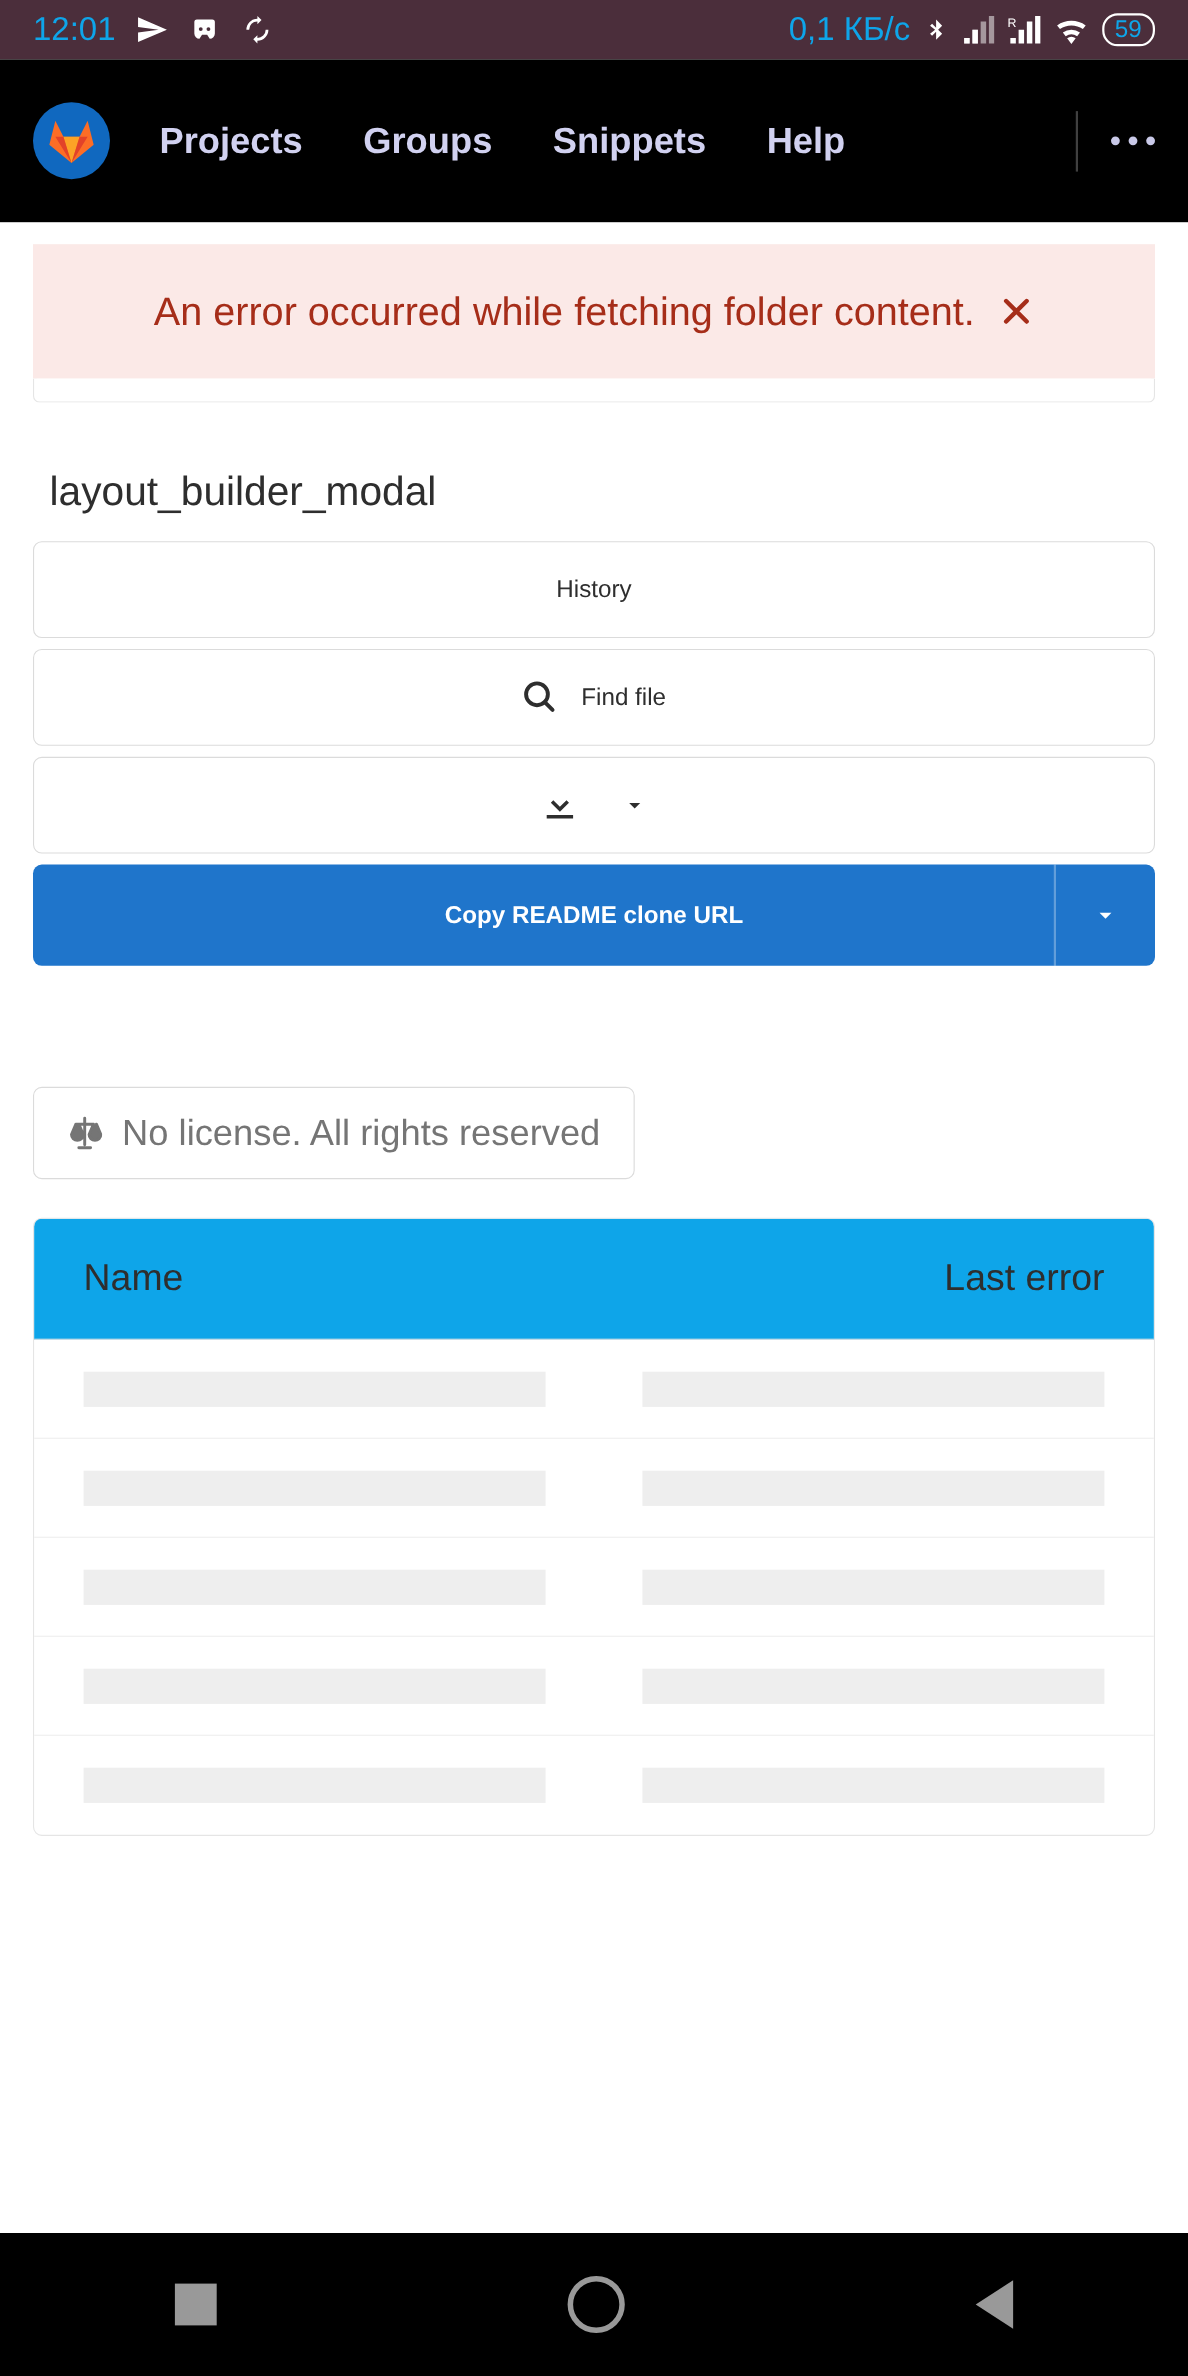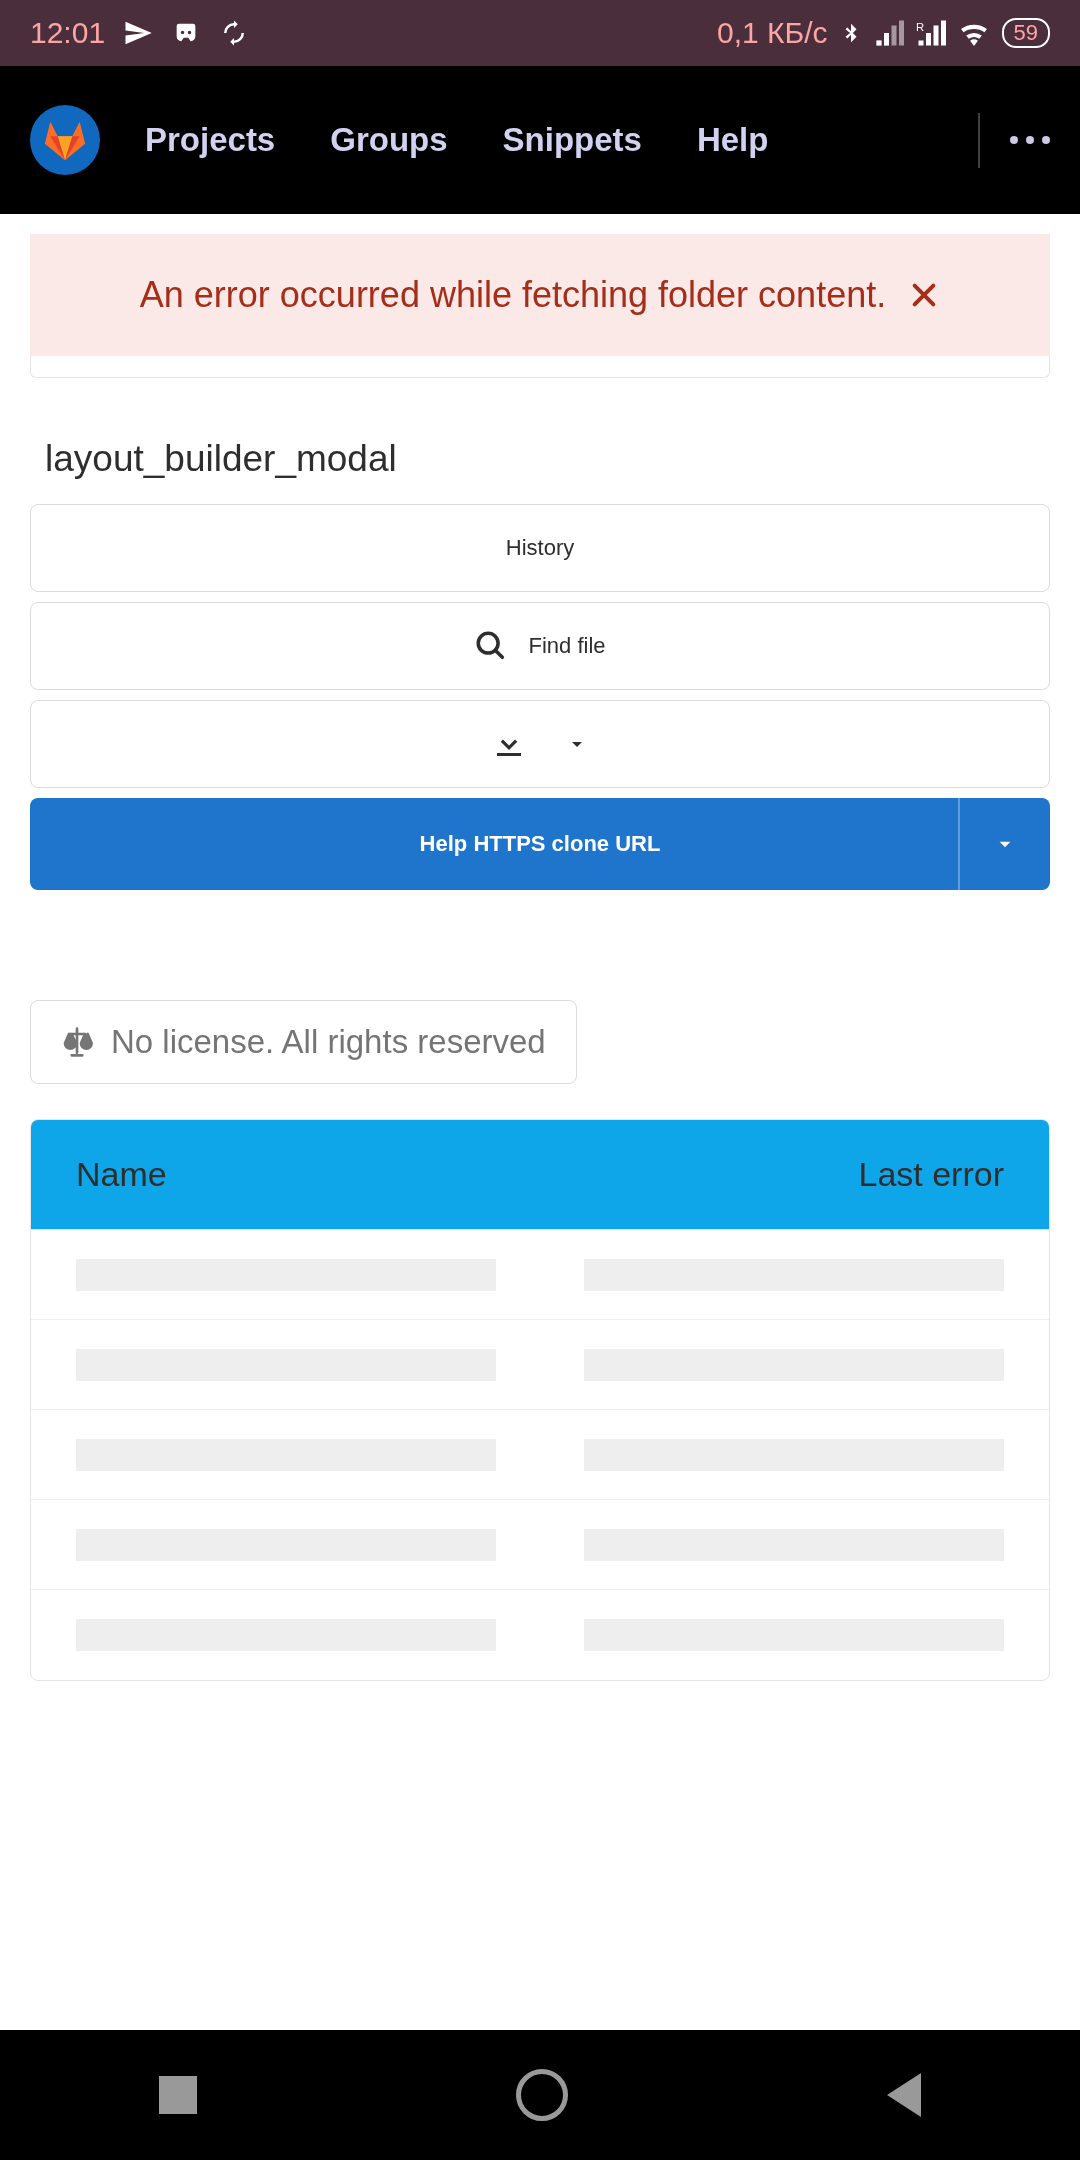--- a/index.html
+++ b/index.html
@@ -1,21 +1,21 @@
 <!DOCTYPE html>
 <html><head>
 <meta charset="utf-8">
 <style>
   * { box-sizing: border-box; margin: 0; padding: 0; }
   html, body { width: 1080px; height: 2160px; font-family: -apple-system, BlinkMacSystemFont, "Segoe UI", Helvetica, Arial, sans-serif; background: #fff; overflow: hidden; }
   
   .status-bar {
-    height: 66px;
+    height: 54px;
     background: #4b2e3b;
-    color: #fca5a5;
+    color: #0ea5e9;
     display: flex;
     align-items: center;
     justify-content: space-between;
     padding: 0 30px 0 30px;
     font-size: 30px;
     font-weight: 500;
   }
   .status-left { display: flex; align-items: center; gap: 18px; }
   .status-right { display: flex; align-items: center; gap: 12px; }
   .battery {
@@ -272,21 +272,21 @@
       </svg>
   </span>
   <span style="margin-left:18px;">
     <svg width="24" height="24" viewBox="0 0 24 24">
         <path fill="#2e2e2e" d="M7 10l5 5 5-5z"></path>
       </svg>
   </span>
 </div>
 
 <div class="btn blue">
-  <span>Help HTTPS clone URL</span>
+  <span>Copy README clone URL</span>
   <div class="split">
     <span>
       <svg width="26" height="26" viewBox="0 0 24 24">
           <path fill="#fff" d="M7 10l5 5 5-5z"></path>
         </svg>
     </span>
   </div>
 </div>
 
 <div class="pill-row">

